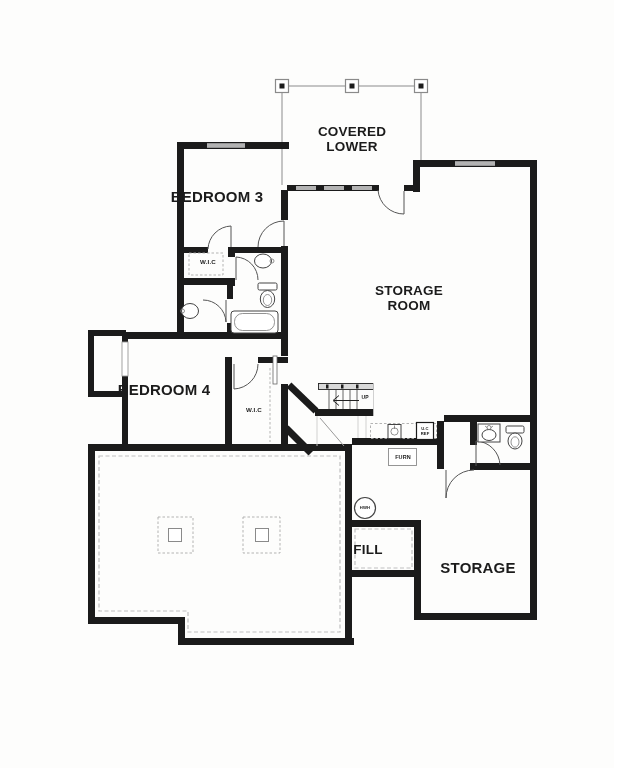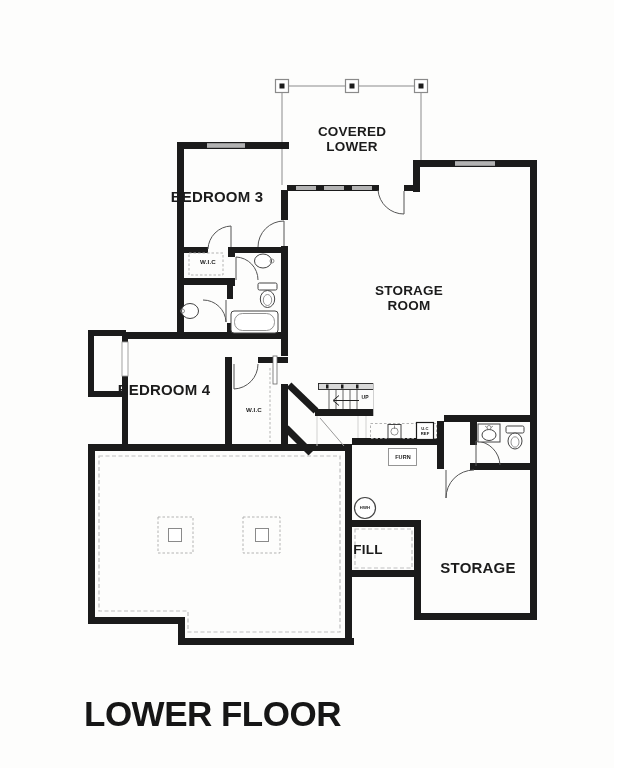--- a/index.html
+++ b/index.html
@@ -215,14 +215,13 @@
   <div class="lbl big" style="left:478px;top:568px">STORAGE</div>
 
   <div class="lbl up" style="left:365px;top:397px">UP</div>
   <div class="lbl micro" style="left:425px;top:431px">
     <div>U.C</div>
     <div>REF</div>
   </div>
   <div class="lbl furn" style="left:402.5px;top:457px">FURN</div>
   <div class="lbl micro" style="left:365px;top:508px">HWH</div>
 
-  <div class="title">LOWER FLOOR</div>
 </div>
 
 </body></html>

